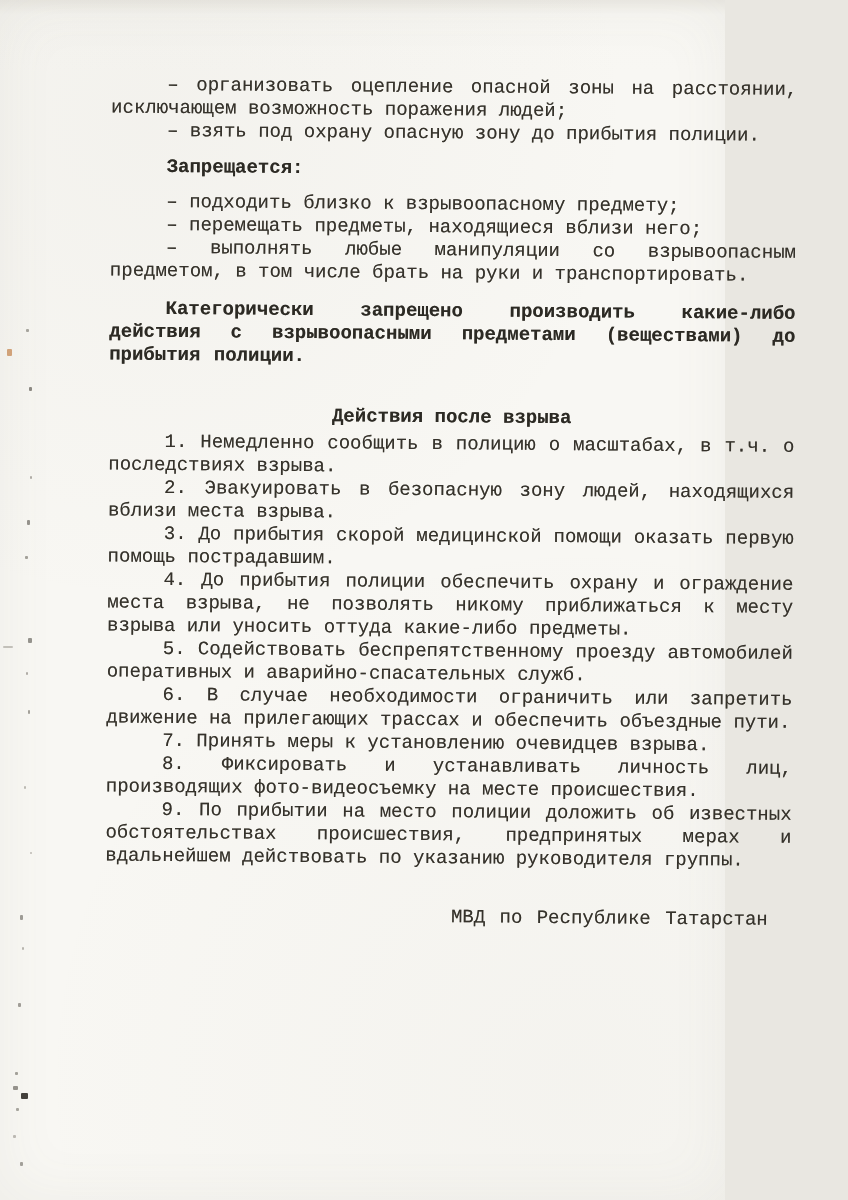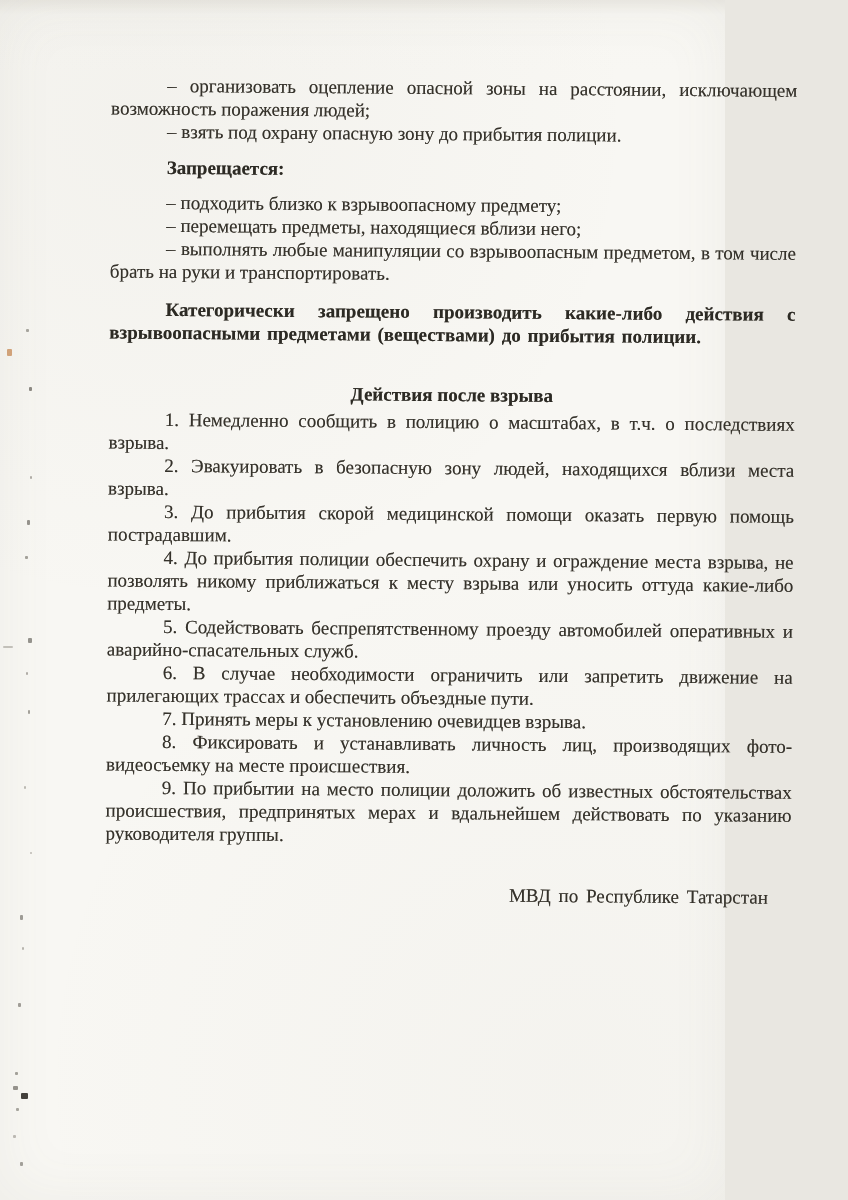--- a/index.html
+++ b/index.html
@@ -10,21 +10,21 @@
     overflow: hidden;
     background: #e9e7e1;
   }
   .page {
     position: relative;
     width: 725px;
     height: 1200px;
     background:
       linear-gradient(180deg, #edebe5 0%, #f7f6f2 1.2%, #f8f7f3 6%, #f8f7f3 100%);
     box-shadow: inset 0 0 60px rgba(120,115,100,0.07);
-    font-family: Liberation Serif, serif;
+    font-family: Liberation Mono, monospace;
     color: #35322b;
   }
   .scan-texture {
     position: absolute;
     inset: 0;
     background:
       radial-gradient(circle at 20% 10%, rgba(150,145,130,0.05), transparent 40%),
       radial-gradient(circle at 80% 90%, rgba(150,145,130,0.04), transparent 45%);
     pointer-events: none;
   }

